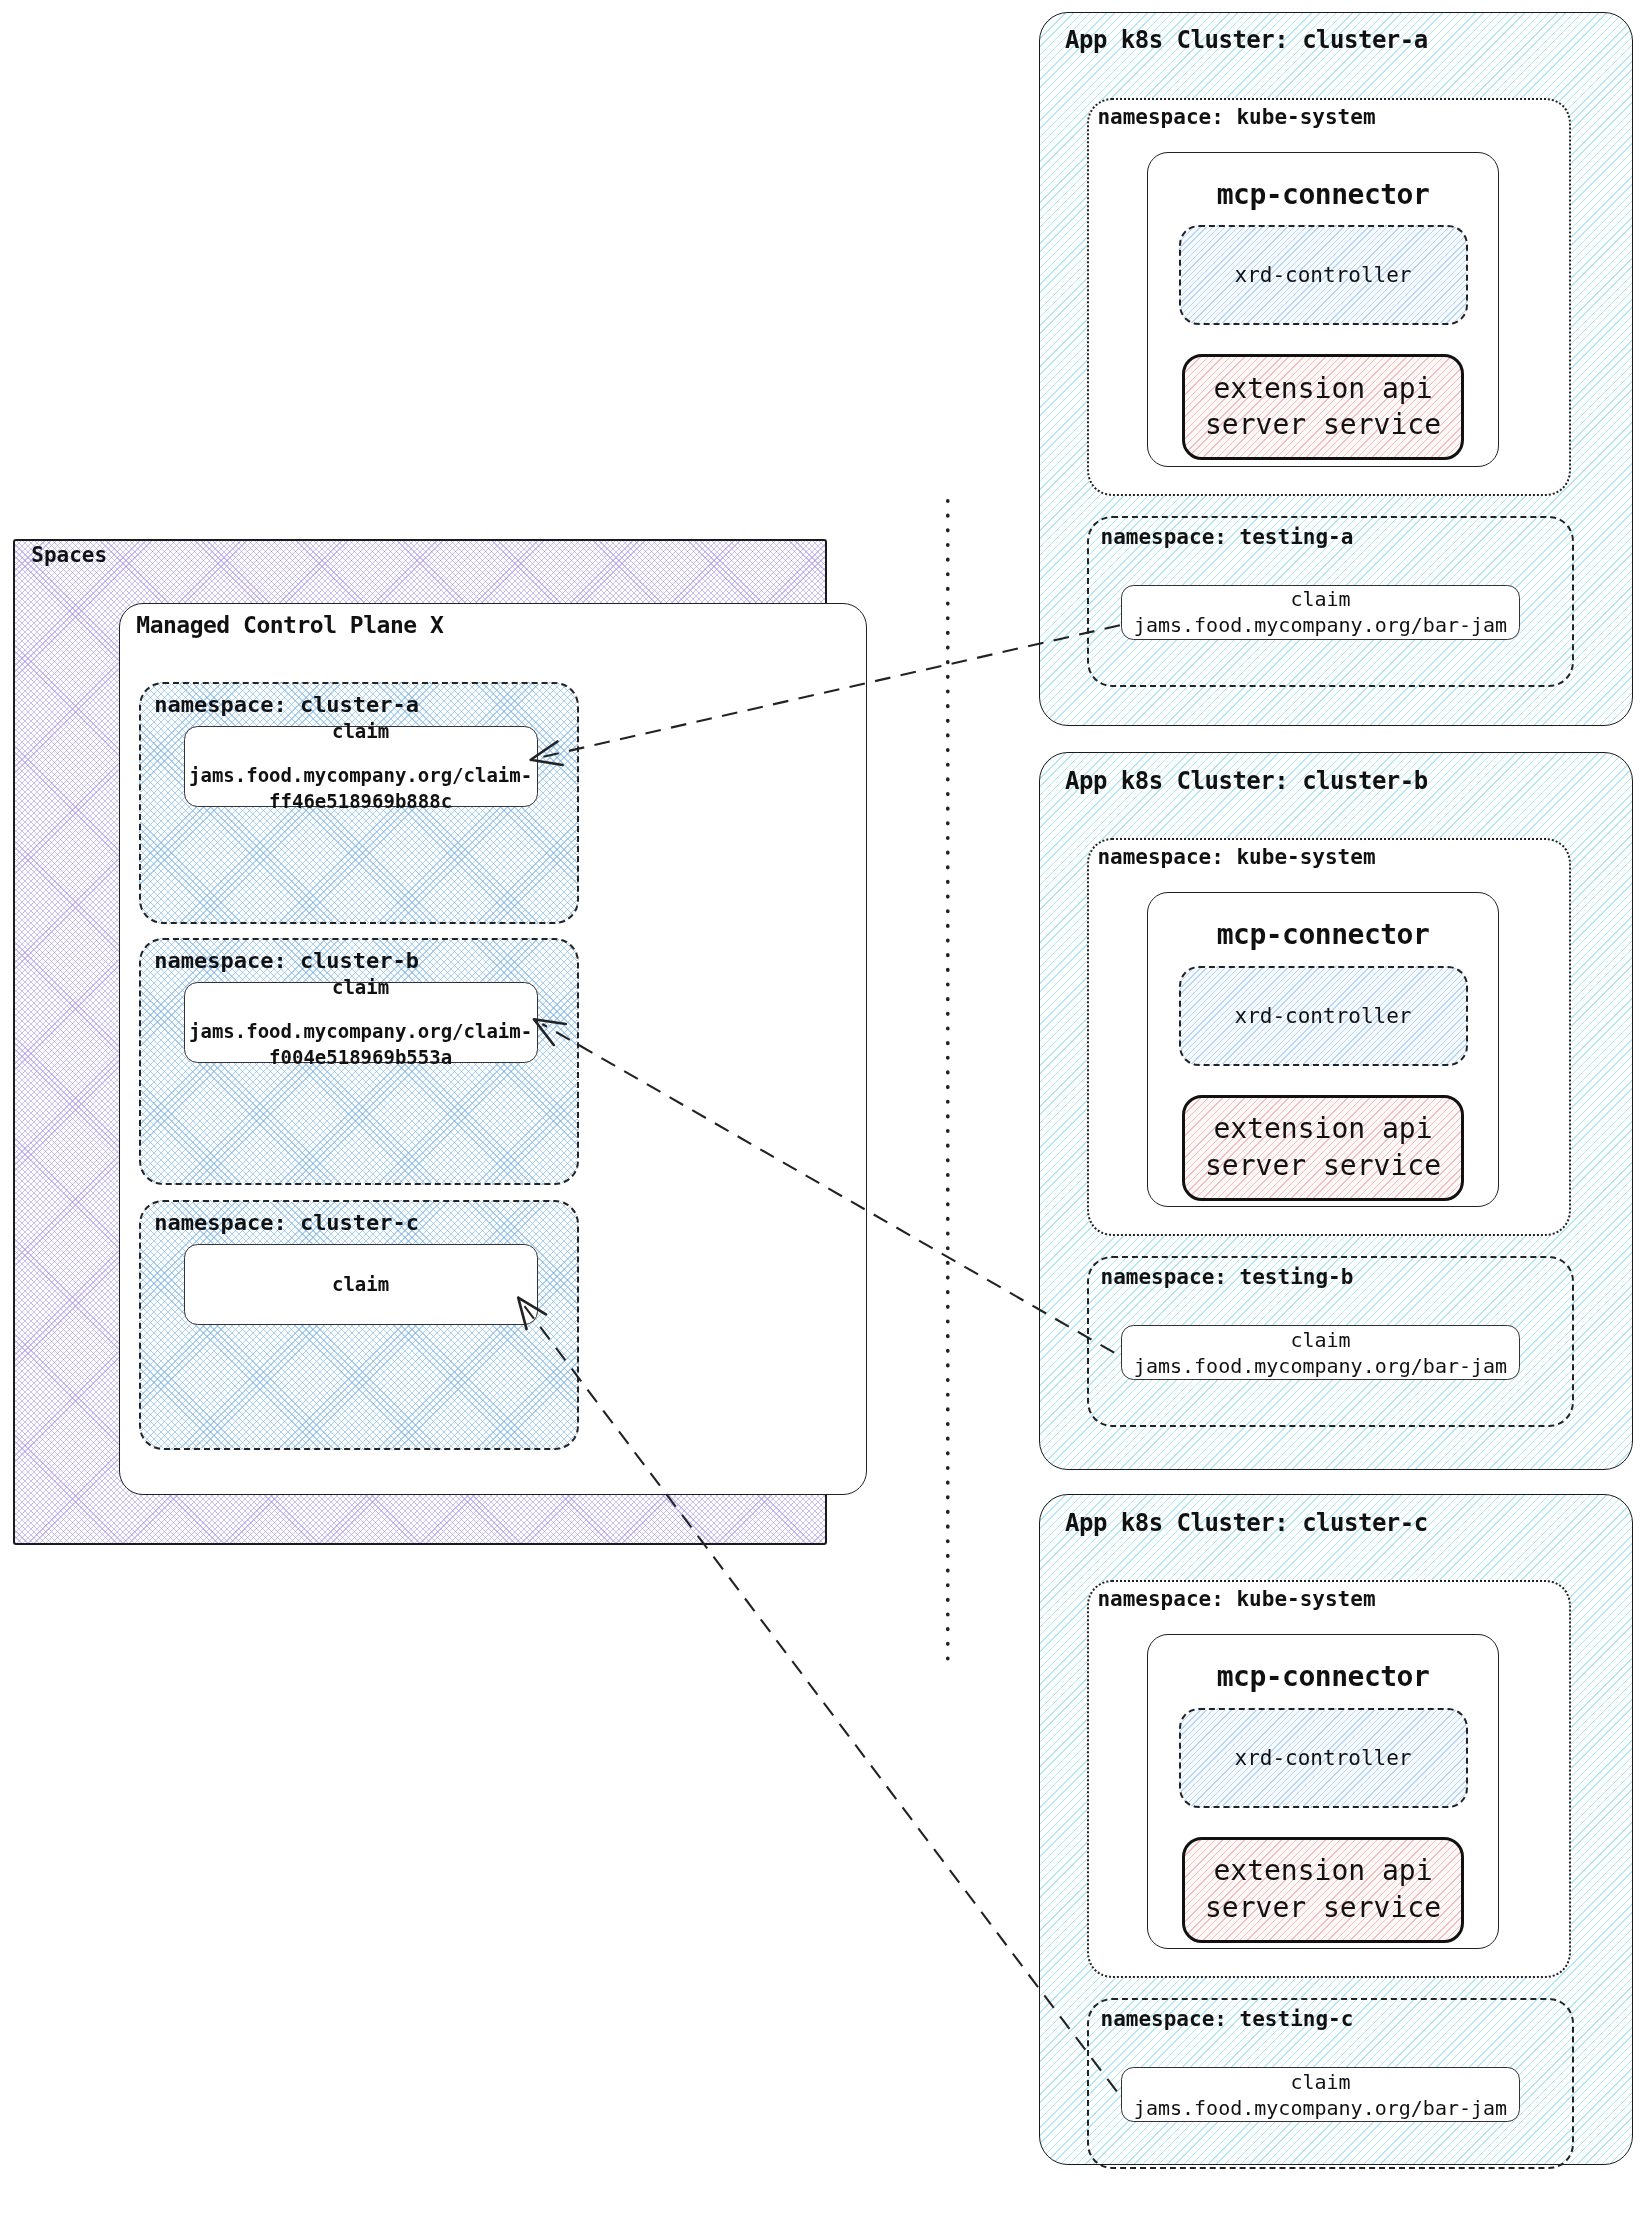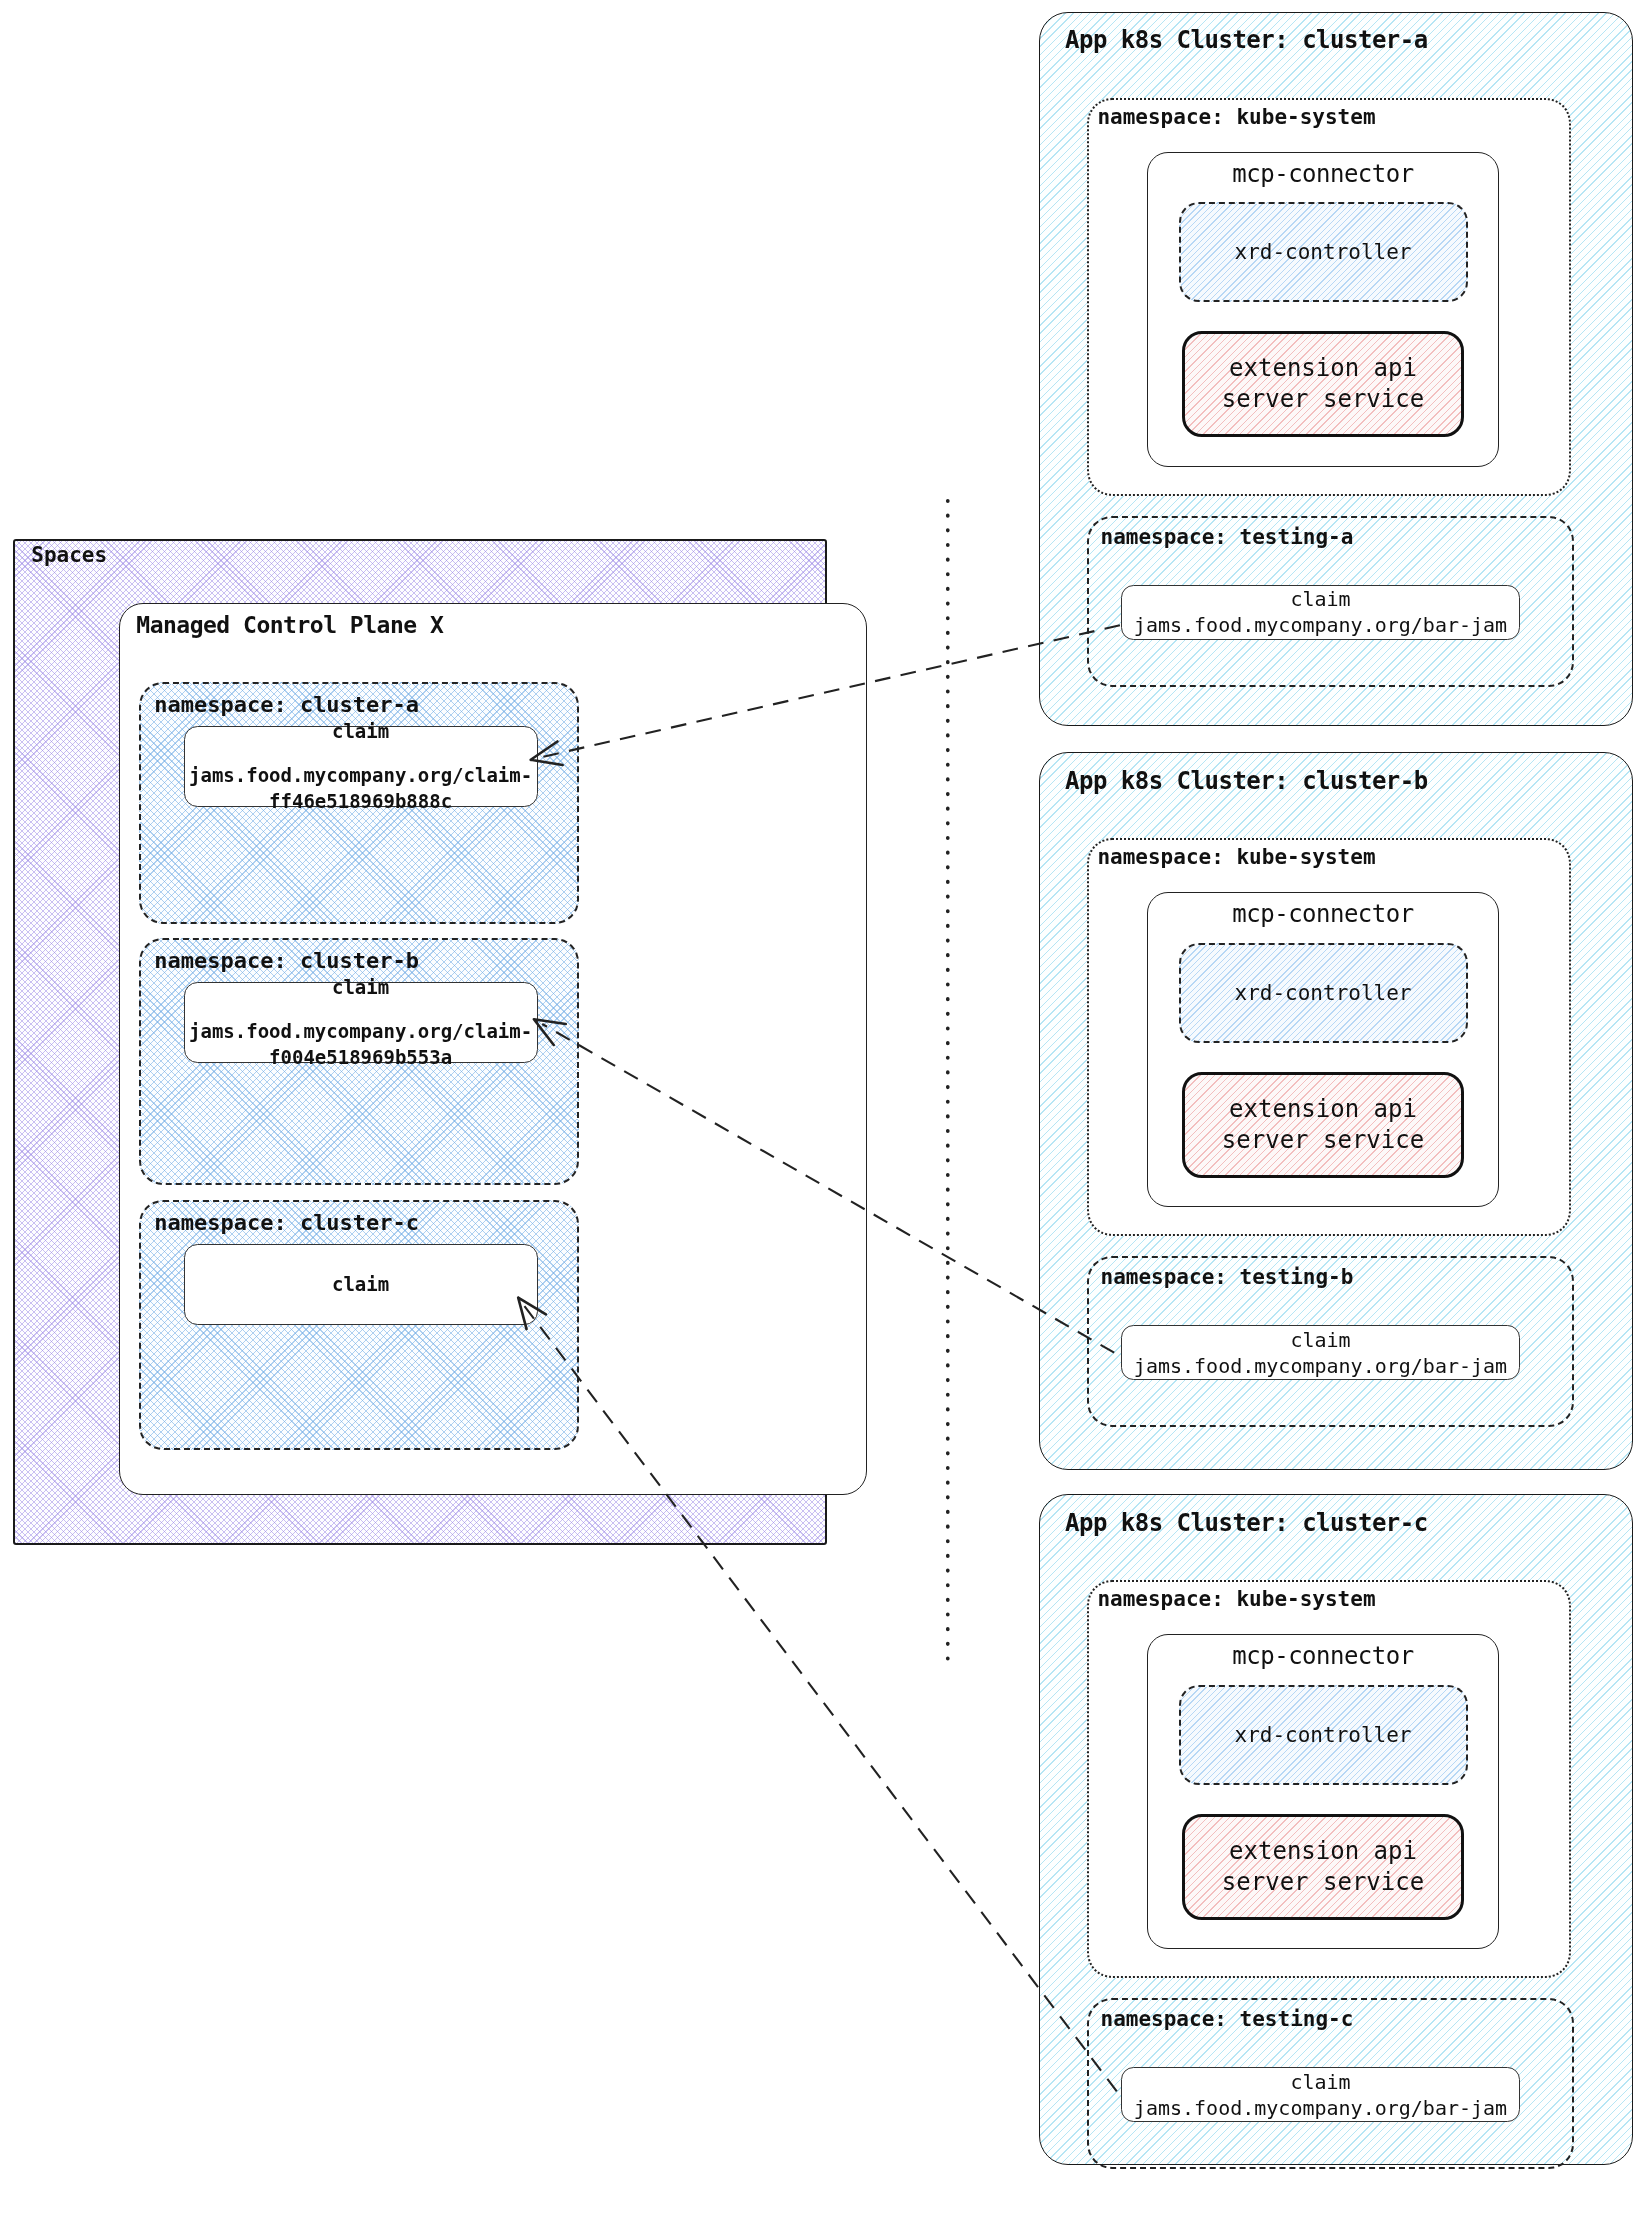--- a/index.html
+++ b/index.html
@@ -20,35 +20,35 @@
   .cluster-title{position:absolute;top:13.6px;left:25px;font-size:24px;font-weight:bold;letter-spacing:-0.5px;}
   .kube{
     position:absolute;left:47px;top:85px;width:484px;height:398px;box-sizing:border-box;
     background:#fff;border:2.6px dotted #222;border-radius:25px;
   }
   .kube-label{padding:5.2px 0 0 8.4px;font-size:21px;font-weight:600;}
   .mcpc{
     position:absolute;left:58px;top:52px;width:352px;height:315px;box-sizing:border-box;
     background:#fff;border:1.6px solid #222;border-radius:21px;
   }
-  .mcpc-title{text-align:center;margin-top:7px;font-size:24px;font-weight:400;letter-spacing:-0.5px;}
+  .mcpc-title{text-align:center;margin-top:25px;font-size:28px;font-weight:700;letter-spacing:-0.5px;}
   .xrd{
     margin:14.7px auto 0;width:289px;height:100px;box-sizing:border-box;
     border:2.6px dashed #222;border-radius:20px;
     background-color:#f6fafe;
     background-image:repeating-linear-gradient(135deg, rgba(120,180,235,.5) 0 1px, transparent 1px 4.4px);
     display:flex;align-items:center;justify-content:center;font-size:21px;
   }
   .extapi{
     margin:29px auto 0;width:282px;height:106px;box-sizing:border-box;
     border:3.1px solid #111;border-radius:20px;
     background-color:#fdf8f8;
     background-image:repeating-linear-gradient(135deg, rgba(230,120,120,.45) 0 1px, transparent 1px 5.2px);
     display:flex;align-items:center;justify-content:center;text-align:center;
-    font-size:24px;line-height:1.3;padding:0 10.5px;
+    font-size:28px;line-height:1.3;padding:0 10.5px;
   }
   .testing{
     position:absolute;left:47px;top:503px;width:487px;height:171px;box-sizing:border-box;
     border:2.6px dashed #222;border-radius:25px;background:transparent;
   }
   .testing-label{padding:7.3px 0 0 11.5px;font-size:21px;font-weight:600;}
   .rclaim{
     position:absolute;left:32px;top:67px;width:399px;height:55px;box-sizing:border-box;
     background:#fff;border:1.6px solid #333;border-radius:12.6px;
     display:flex;flex-direction:column;align-items:center;justify-content:center;

